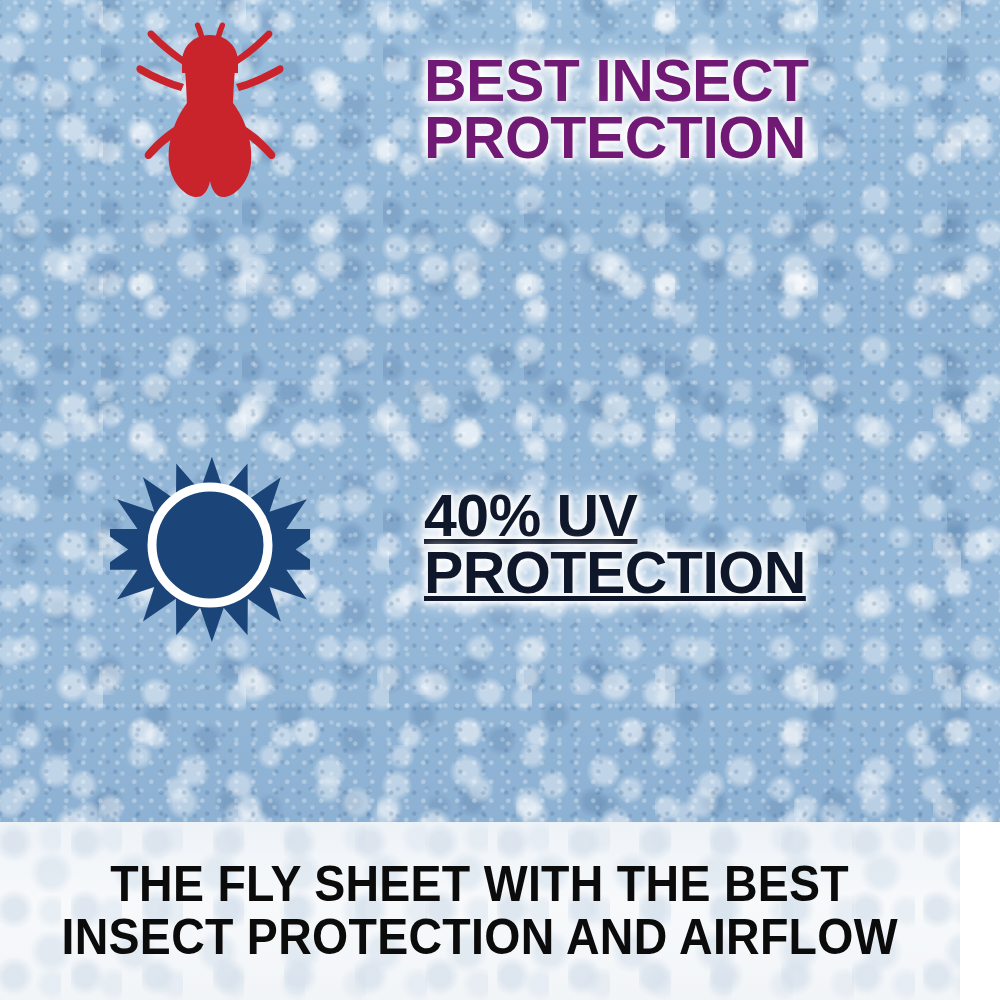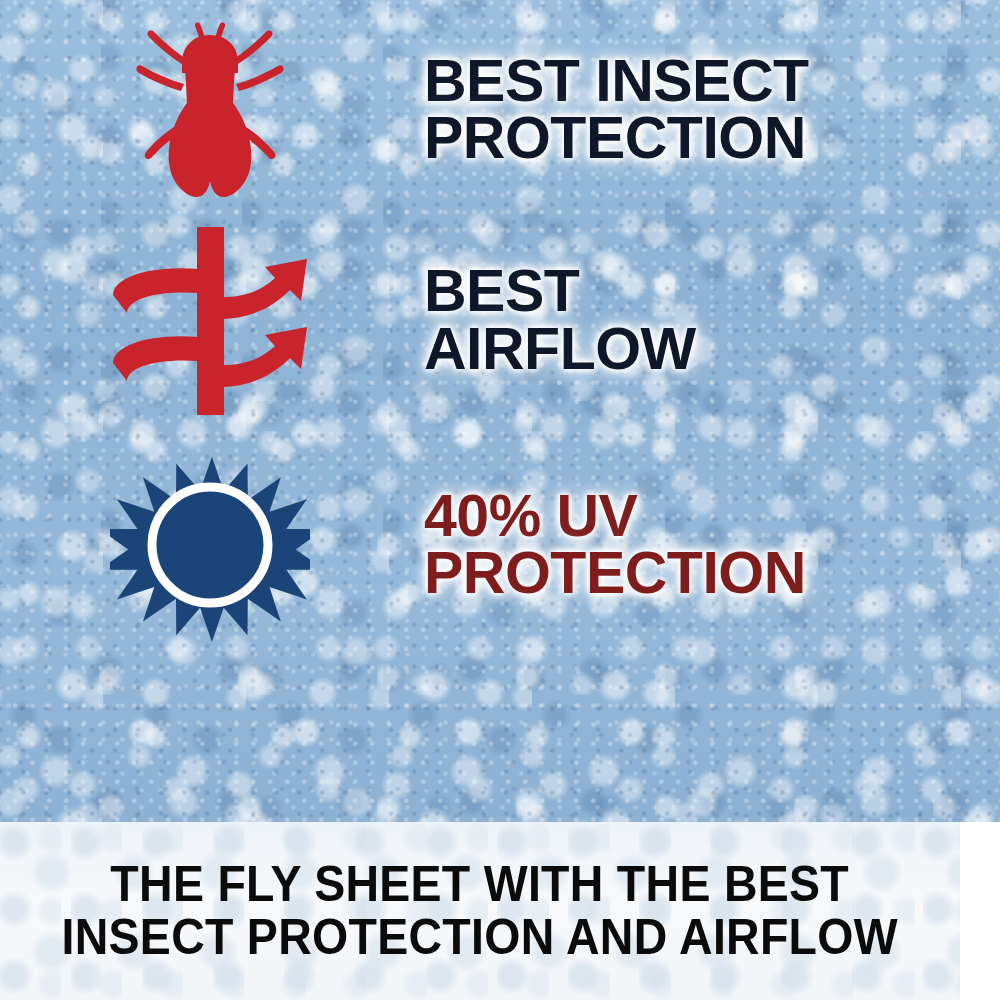--- a/index.html
+++ b/index.html
@@ -98,30 +98,31 @@
   .feature-label {
     margin: 0;
     font-family: "Liberation Sans", sans-serif;
     font-weight: 700;
     font-size: 59px;
     line-height: 0.97;
     letter-spacing: -0.5px;
     white-space: pre-line;
   }
   .feature-label.red {
+    color: #701a75;
+    text-shadow:
+      0 0 6px #ffffff, 0 0 6px #ffffff, 0 0 12px #ffffff,
+      0 0 16px rgba(255,255,255,0.95), 0 0 22px rgba(255,255,255,0.75);
+  }
+  .feature-label.navy {
     color: #0f172a;
     text-shadow:
       0 0 6px #ffffff, 0 0 6px #ffffff, 0 0 12px #ffffff,
       0 0 16px rgba(255,255,255,0.95), 0 0 22px rgba(255,255,255,0.75);
-  }
-  .feature-label.navy {
-    color: #7f1d1d;
-    text-shadow:
-      0 0 6px #ffffff, 0 0 6px #ffffff, 0 0 12px #ffffff,
-      0 0 16px rgba(255,255,255,0.95), 0 0 22px rgba(255,255,255,0.75);
+    text-decoration: underline;
   }
 
   .row-fly      { top: 10px;  height: 200px; }
   .row-airflow  { top: 218px; height: 205px; }
   .row-uv       { top: 440px; height: 210px; }
   .row-strength { top: 650px; height: 165px; }
 
   .icon-svg { display: block; }
 
   
@@ -193,48 +194,20 @@
                      C128 126 120 104 108 88 Z"></path>
           </g>
         </svg>
       </div>
       <div class="text-cell">
         <p class="feature-label red">BEST INSECT
 PROTECTION</p>
       </div>
     </div>
 
-    <div class="feature-row row-airflow">
-      <div class="icon-cell">
-        <svg class="icon-svg" width="230" height="195" viewBox="0 0 230 195" aria-hidden="true">
-          <g fill="#c9232c">
-
-            <rect x="102" y="4" width="27" height="188"></rect>
-
-            <path d="M18 72 C18 54 56 42 104 46 L104 70 C62 67 32 76 32 90 Z"></path>
-
-            <path d="M18 140 C18 122 56 110 104 114 L104 138 C62 135 32 144 32 158 Z"></path>
-
-            <path d="M127 74
-                     C150 74 166 68 180 55
-                     L170 44 L212 36 L206 78 L195 67
-                     C176 86 152 96 127 96 Z"></path>
-
-            <path d="M127 142
-                     C150 142 166 136 180 123
-                     L170 112 L212 104 L206 146 L195 135
-                     C176 154 152 164 127 164 Z"></path>
-          </g>
-        </svg>
-      </div>
-      <div class="text-cell">
-        <p class="feature-label red">BEST
-AIRFLOW</p>
-      </div>
-    </div>
 
     <div class="feature-row row-uv">
       <div class="icon-cell">
         <svg class="icon-svg" width="200" height="200" viewBox="0 0 200 200" aria-hidden="true">
 
           <polygon fill="#1b4578" points="100,2 113.1,40.2 139.6,9.6 139.9,50.1 176.6,24.8 164.0,63.2 205.5,49.2 182.7,82.3 225.0,82.3 193.0,105.0 225.0,127.7 182.7,127.7 205.5,160.8 164.0,146.8 176.6,185.2 139.9,159.9 139.6,200.4 113.1,169.8 100,208 86.9,169.8 60.4,200.4 60.1,159.9 23.4,185.2 36.0,146.8 -5.5,160.8 17.3,127.7 -25.0,127.7 7.0,105.0 -25.0,82.3 17.3,82.3 -5.5,49.2 36.0,63.2 23.4,24.8 60.1,50.1 60.4,9.6 86.9,40.2" transform="translate(2,0) scale(0.9) translate(11,11)"></polygon>
 
           <circle cx="100" cy="100" r="58" fill="none" stroke="#ffffff" stroke-width="9"></circle>
         </svg>
       </div>

